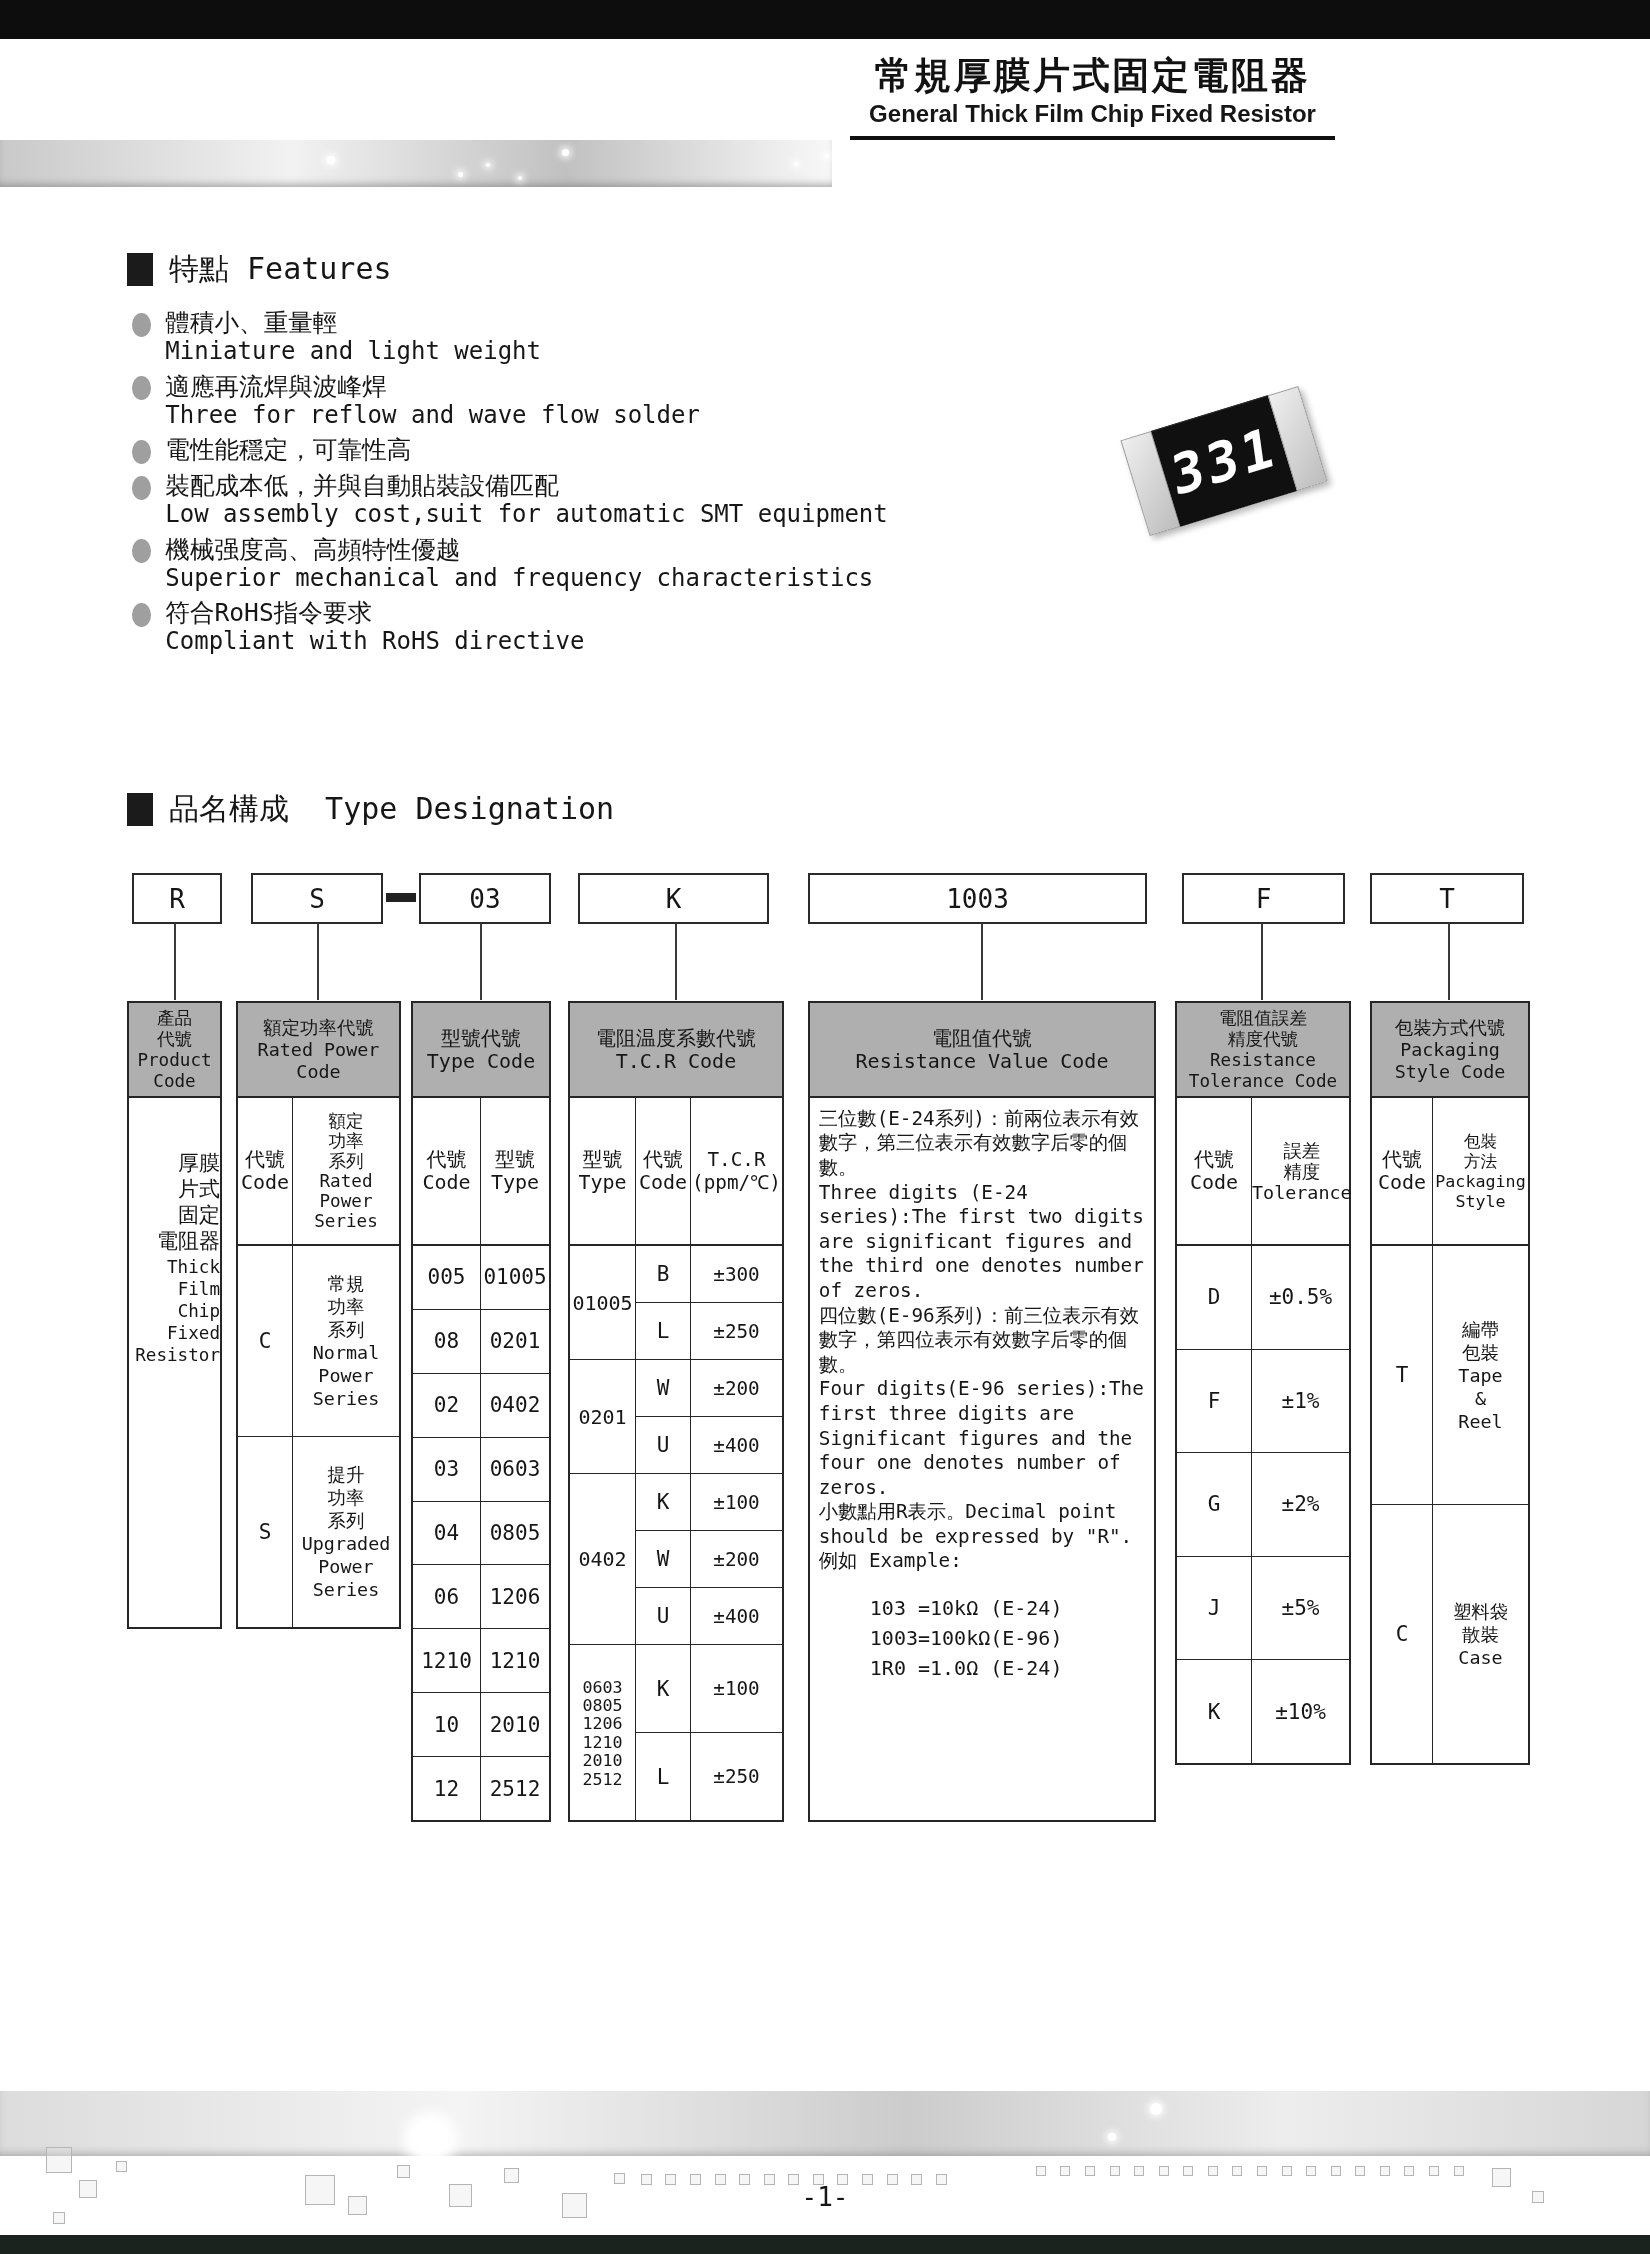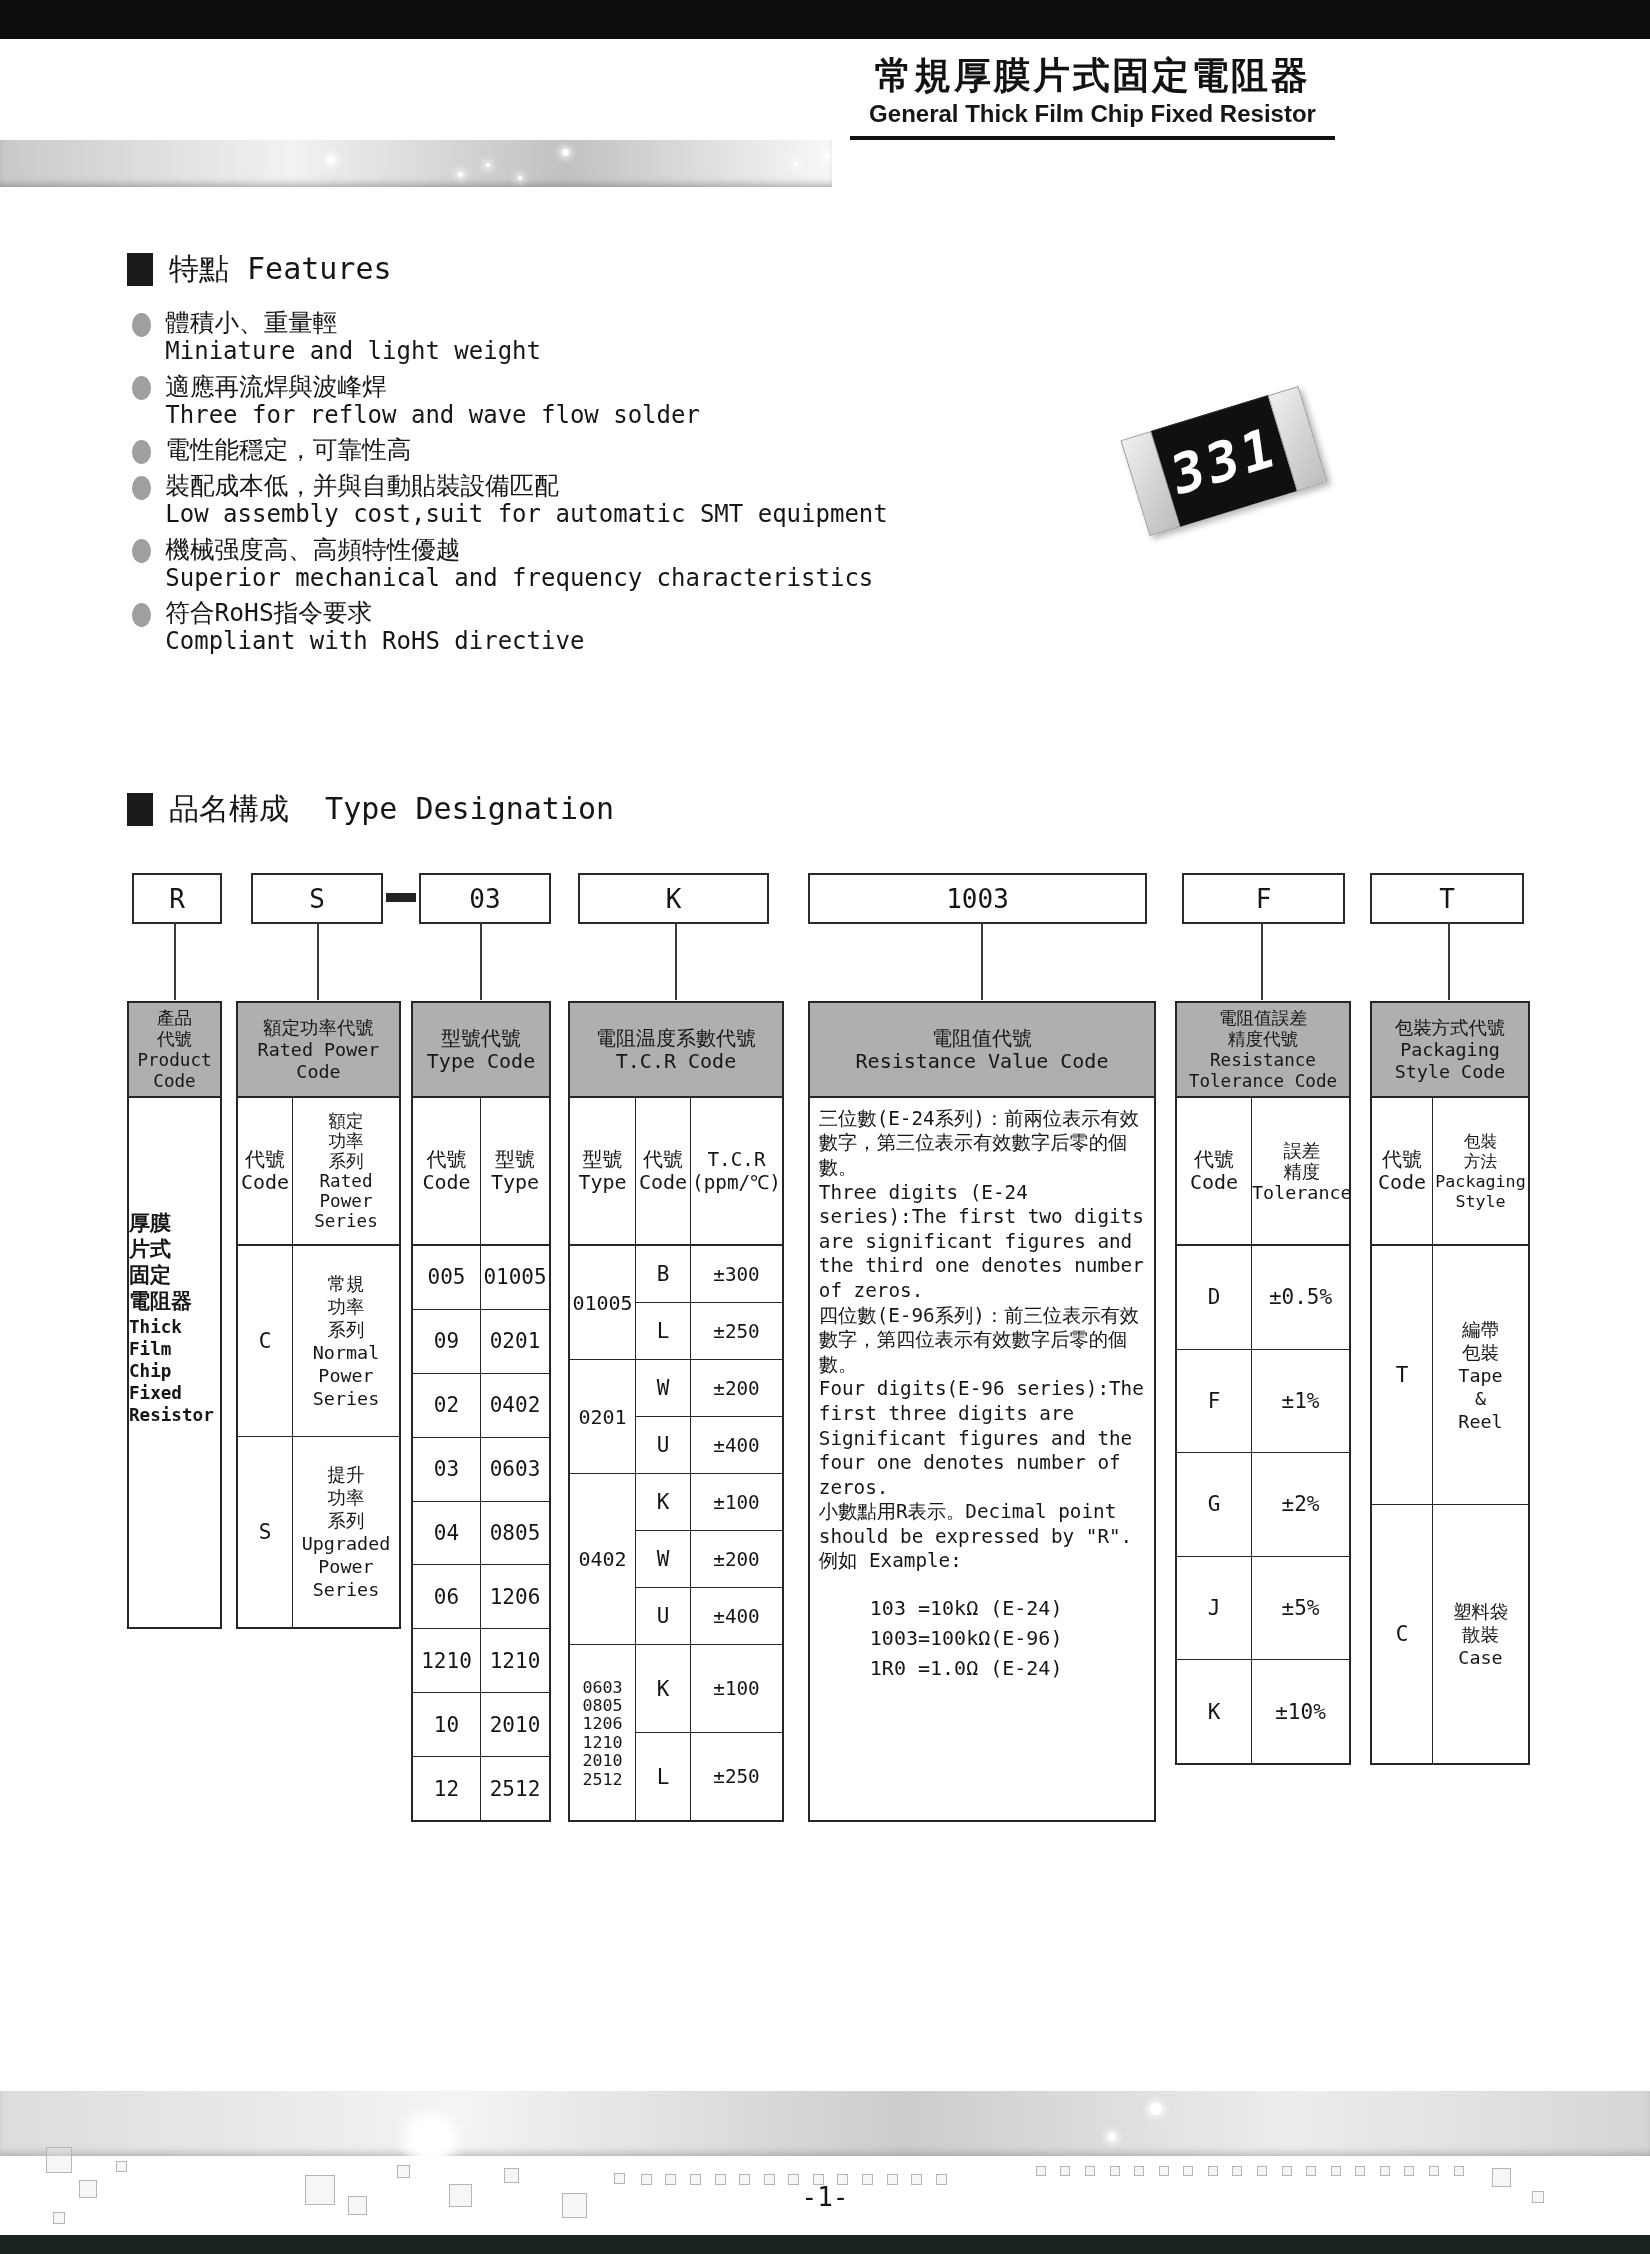--- a/index.html
+++ b/index.html
@@ -63,21 +63,21 @@
   .grow-cell{flex:1;}
   #col1{left:127px;width:95px;height:628px;}
   #col2{left:236px;width:165px;height:628px;}
   #col3{left:411px;width:140px;height:821px;}
   #col4{left:568px;width:216px;height:821px;}
   #col5{left:808px;width:348px;height:821px;}
   #col6{left:1175px;width:176px;height:764px;}
   #col7{left:1370px;width:160px;height:764px;}
   #col1 .col-header,#col6 .col-header{font-size:17.6px;line-height:21px;}
   #col2 .col-header,#col7 .col-header{font-size:18.4px;line-height:22px;}
-  .c1-body{flex:1;text-align:left;padding-top:112px;font-weight:bold;}
+  .c1-body{flex:1;text-align:right;padding-top:52px;}
   .c1-zh{font-size:21px;line-height:26px;white-space:pre-line;}
   .c1-en{font-size:17.6px;line-height:22px;white-space:pre-line;margin-top:1.8px;}
   #col2 .sub-l{width:54px;}  #col2 .sub-r{font-size:17.6px;line-height:20px;}
   #col3 .sub-l{width:67px;}
   #col6 .sub-l{width:74px;}  #col6 .sub-r{font-size:18.4px;line-height:21px;}
   #col7 .sub-l{width:60px;}  #col7 .sub-r{font-size:16.7px;line-height:20px;}
   .c2-code{width:54px;}  .c2-series{font-size:18.4px;line-height:23px;}
   .c3-code{width:67px;}
   .c4-sub1{width:65px;} .c4-sub2{width:54px;} .c4-sub3{font-size:19.3px;}
   .c4-group{display:flex;}
@@ -253,21 +253,21 @@
 Code</div>
       <div class="subcell sub-r">型號
 Type</div>
     </div>
     <div class="rows" id="col3-rows">
         <div class="cellrow">
           <div class="cell code-cell c3-code">005</div>
           <div class="cell grow-cell">01005</div>
         </div>
         <div class="cellrow">
-          <div class="cell code-cell c3-code">09</div>
+          <div class="cell code-cell c3-code">08</div>
           <div class="cell grow-cell">0201</div>
         </div>
         <div class="cellrow">
           <div class="cell code-cell c3-code">02</div>
           <div class="cell grow-cell">0402</div>
         </div>
         <div class="cellrow">
           <div class="cell code-cell c3-code">03</div>
           <div class="cell grow-cell">0603</div>
         </div>

